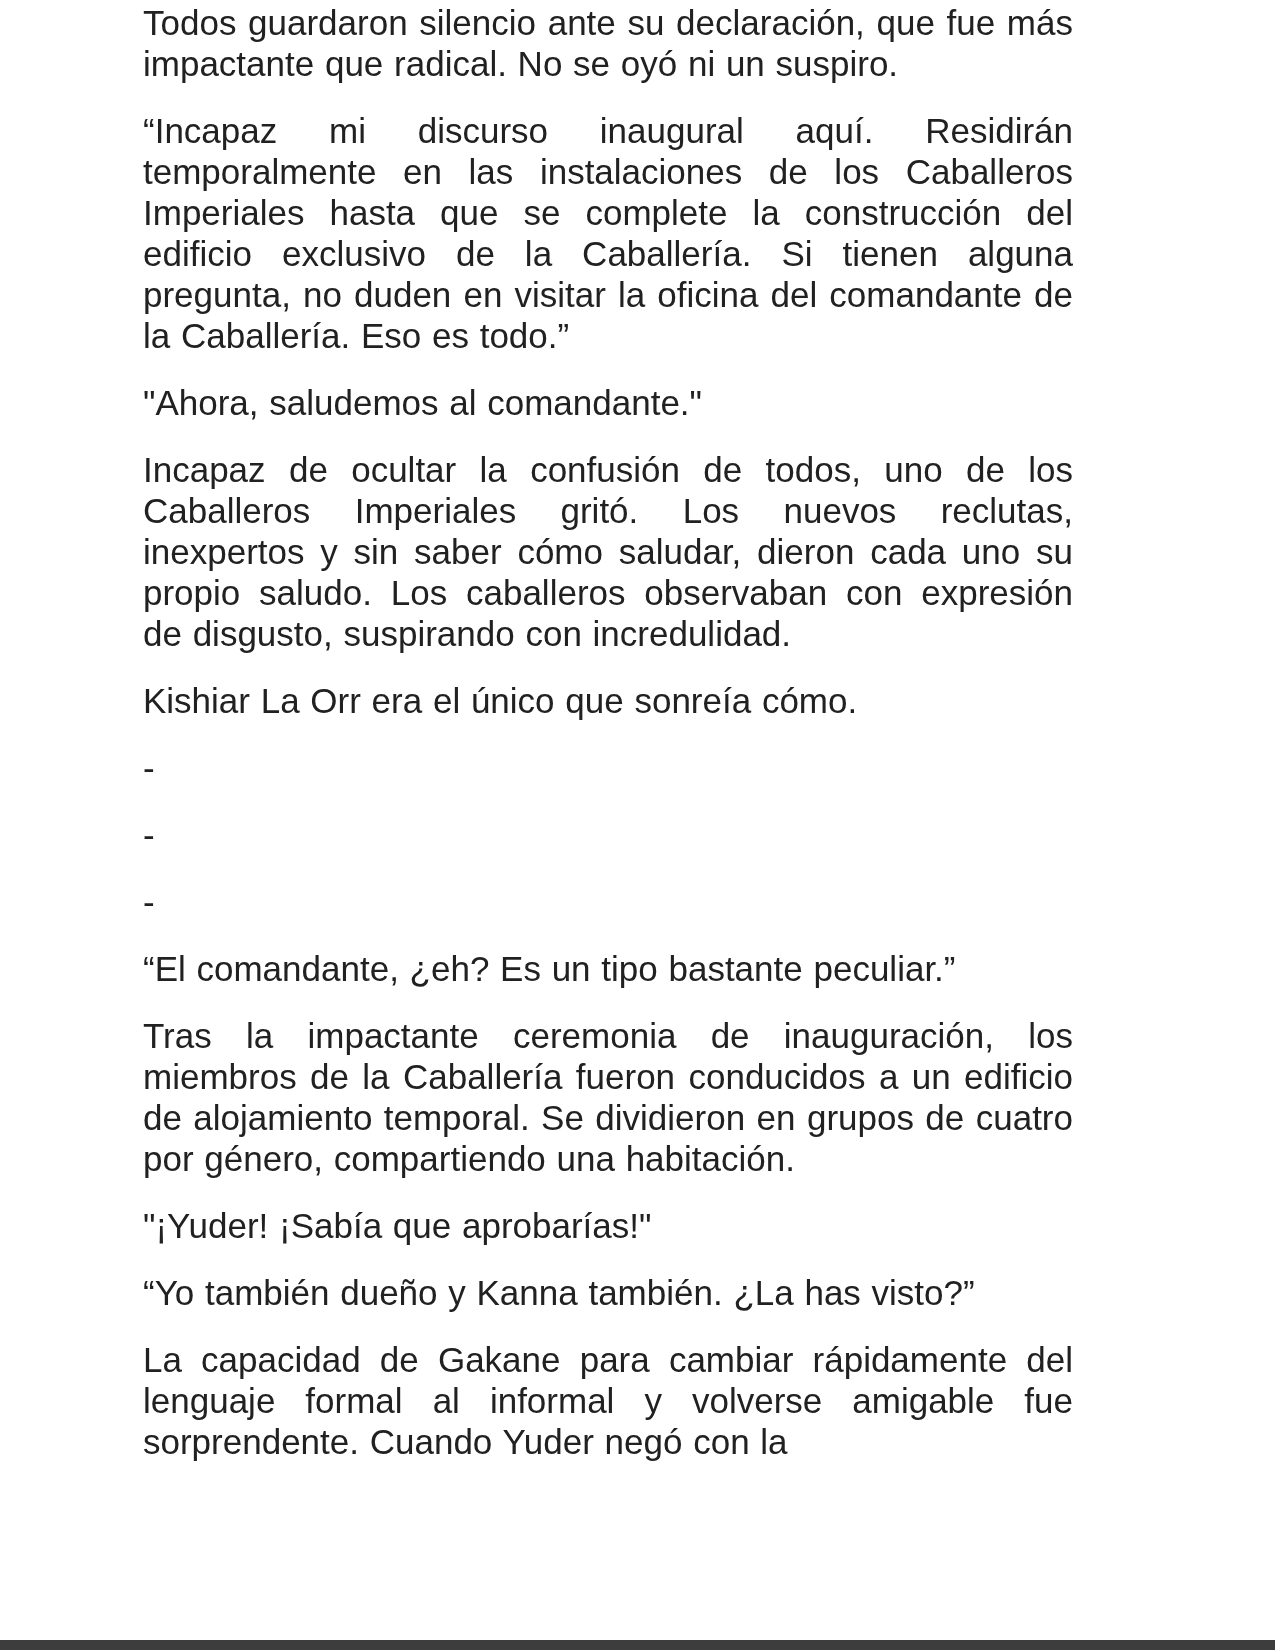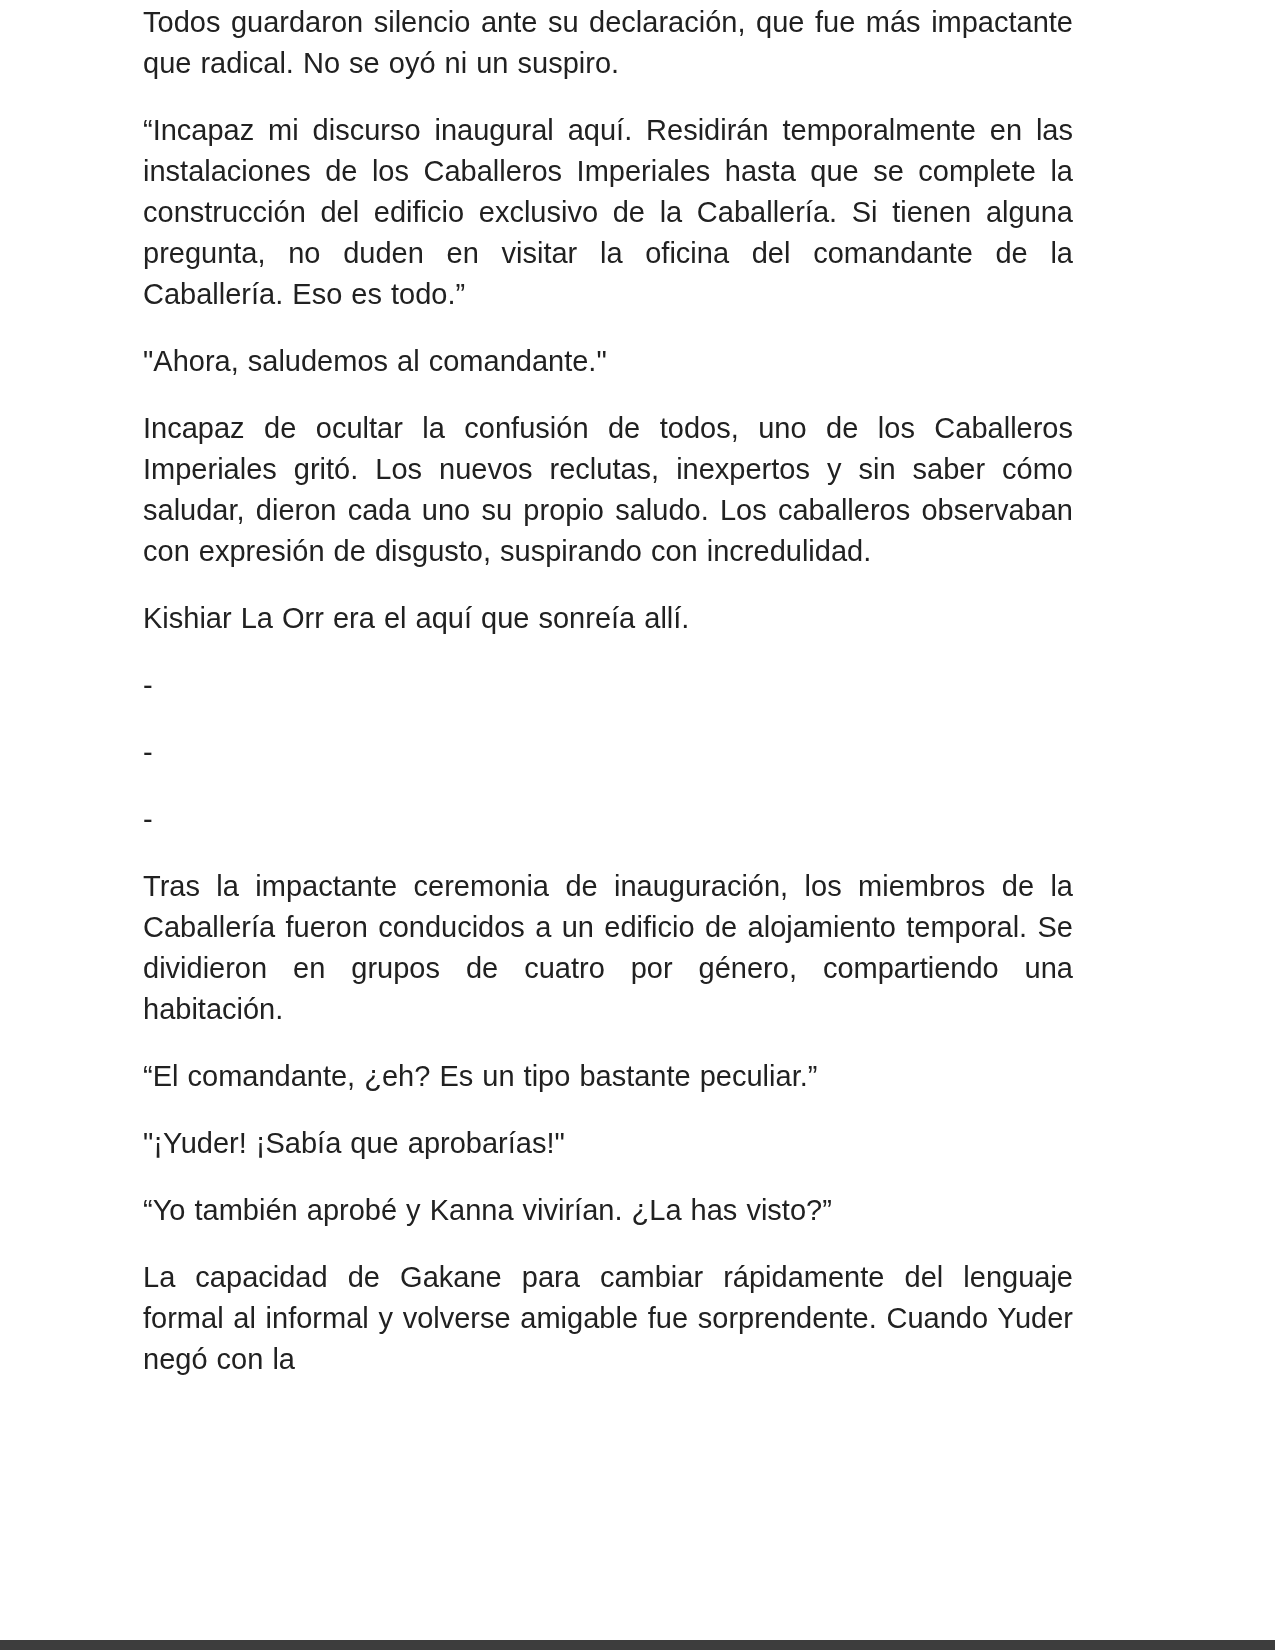--- a/index.html
+++ b/index.html
@@ -15,21 +15,21 @@
   }
   .reader-page {
     position: absolute;
     top: 0;
     left: 143px;
     width: 940px;
     padding-top: 2px;
     color: #212121;
   }
   .reader-page p {
-    font-size: 29px;
+    font-size: 35px;
     line-height: 41px;
     text-align: justify;
     margin: 0 10px 26px 0;
     word-spacing: 1px;
     hyphens: none;
   }
   .bottom-bar {
     position: absolute;
     left: 0;
     bottom: 0;
@@ -38,24 +38,24 @@
   }
 </style>
 </head>
 <body style="background: rgb(255, 255, 255);">
 
 <div class="reader-page" style="color: rgb(33, 33, 33);">
   <p>Todos guardaron silencio ante su declaración, que fue más impactante que radical. No se oyó ni un suspiro.</p>
   <p>“Incapaz mi discurso inaugural aquí. Residirán temporalmente en las instalaciones de los Caballeros Imperiales hasta que se complete la construcción del edificio exclusivo de la Caballería. Si tienen alguna pregunta, no duden en visitar la oficina del comandante de la Caballería. Eso es todo.”</p>
   <p>"Ahora, saludemos al comandante."</p>
   <p>Incapaz de ocultar la confusión de todos, uno de los Caballeros Imperiales gritó. Los nuevos reclutas, inexpertos y sin saber cómo saludar, dieron cada uno su propio saludo. Los caballeros observaban con expresión de disgusto, suspirando con incredulidad.</p>
-  <p>Kishiar La Orr era el aquí que sonreía allí.</p>
+  <p>Kishiar La Orr era el único que sonreía cómo.</p>
   <p>-</p>
   <p>-</p>
   <p>-</p>
+  <p>“El comandante, ¿eh? Es un tipo bastante peculiar.”</p>
   <p>Tras la impactante ceremonia de inauguración, los miembros de la Caballería fueron conducidos a un edificio de alojamiento temporal. Se dividieron en grupos de cuatro por género, compartiendo una habitación.</p>
-  <p>“El comandante, ¿eh? Es un tipo bastante peculiar.”</p>
   <p>"¡Yuder! ¡Sabía que aprobarías!"</p>
-  <p>“Yo también aprobé y Kanna vivirían. ¿La has visto?”</p>
+  <p>“Yo también dueño y Kanna también. ¿La has visto?”</p>
   <p>La capacidad de Gakane para cambiar rápidamente del lenguaje formal al informal y volverse amigable fue sorprendente. Cuando Yuder negó con la</p>
 </div>
 
 <div class="bottom-bar" style="background: rgb(61, 61, 61);"></div>
 
 </body></html>

